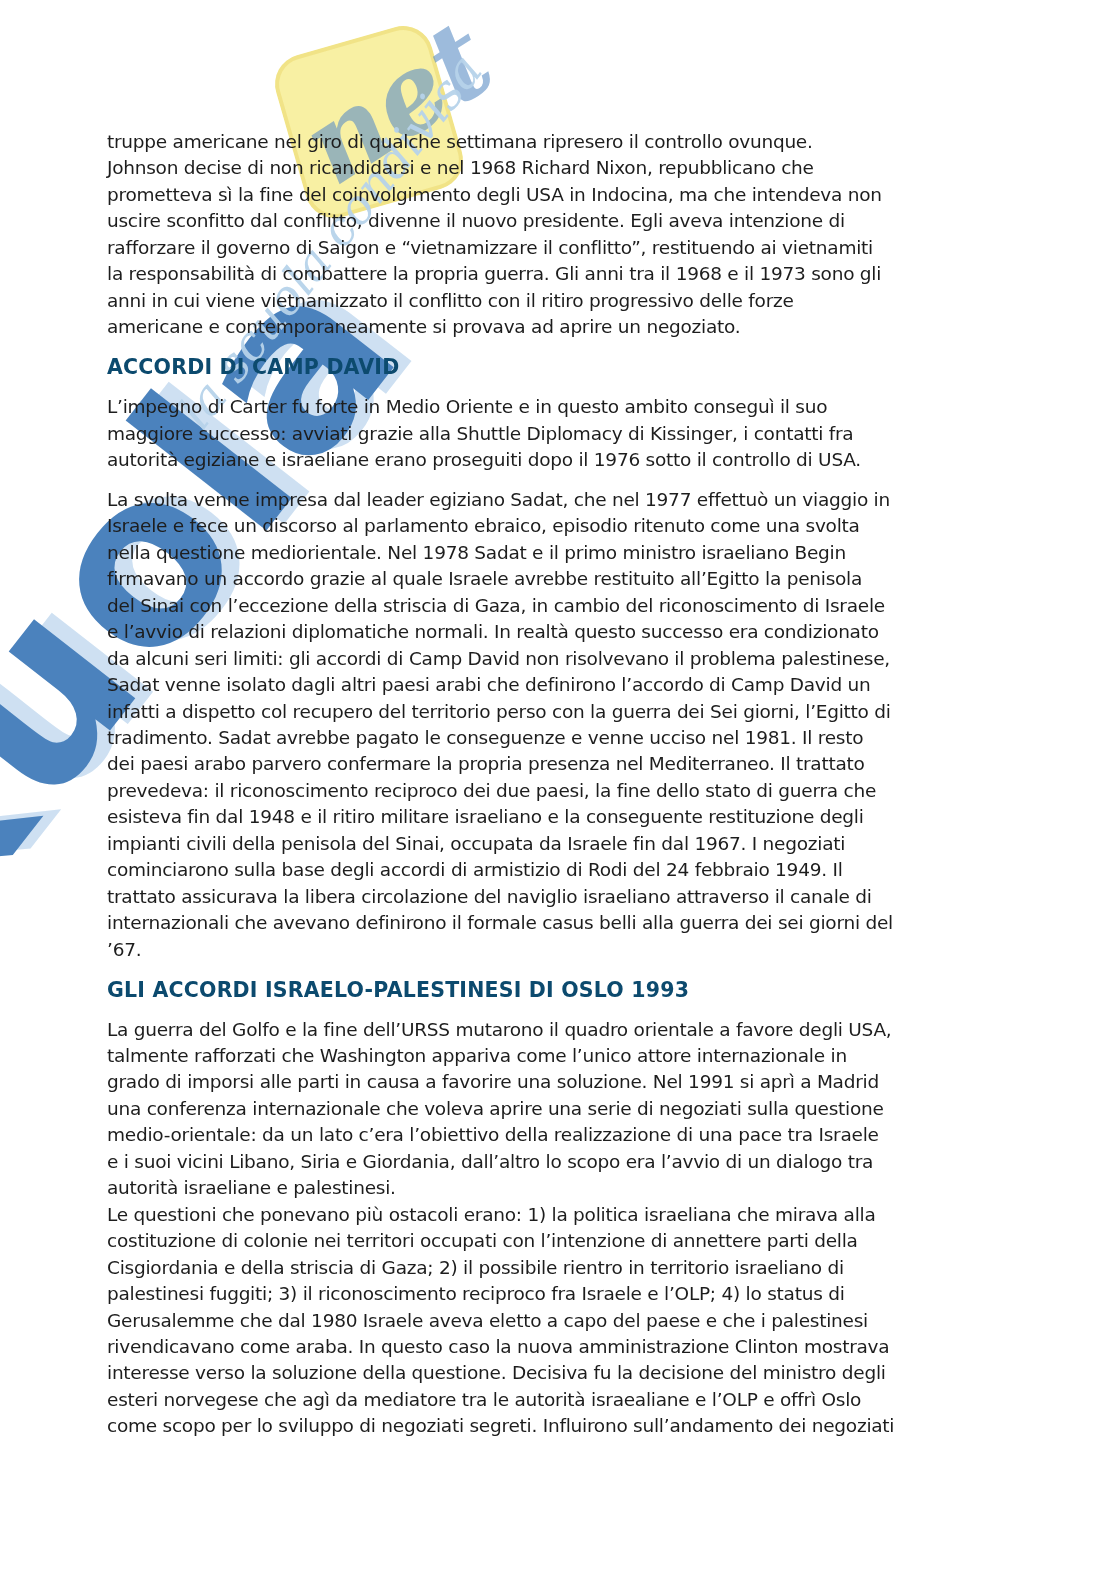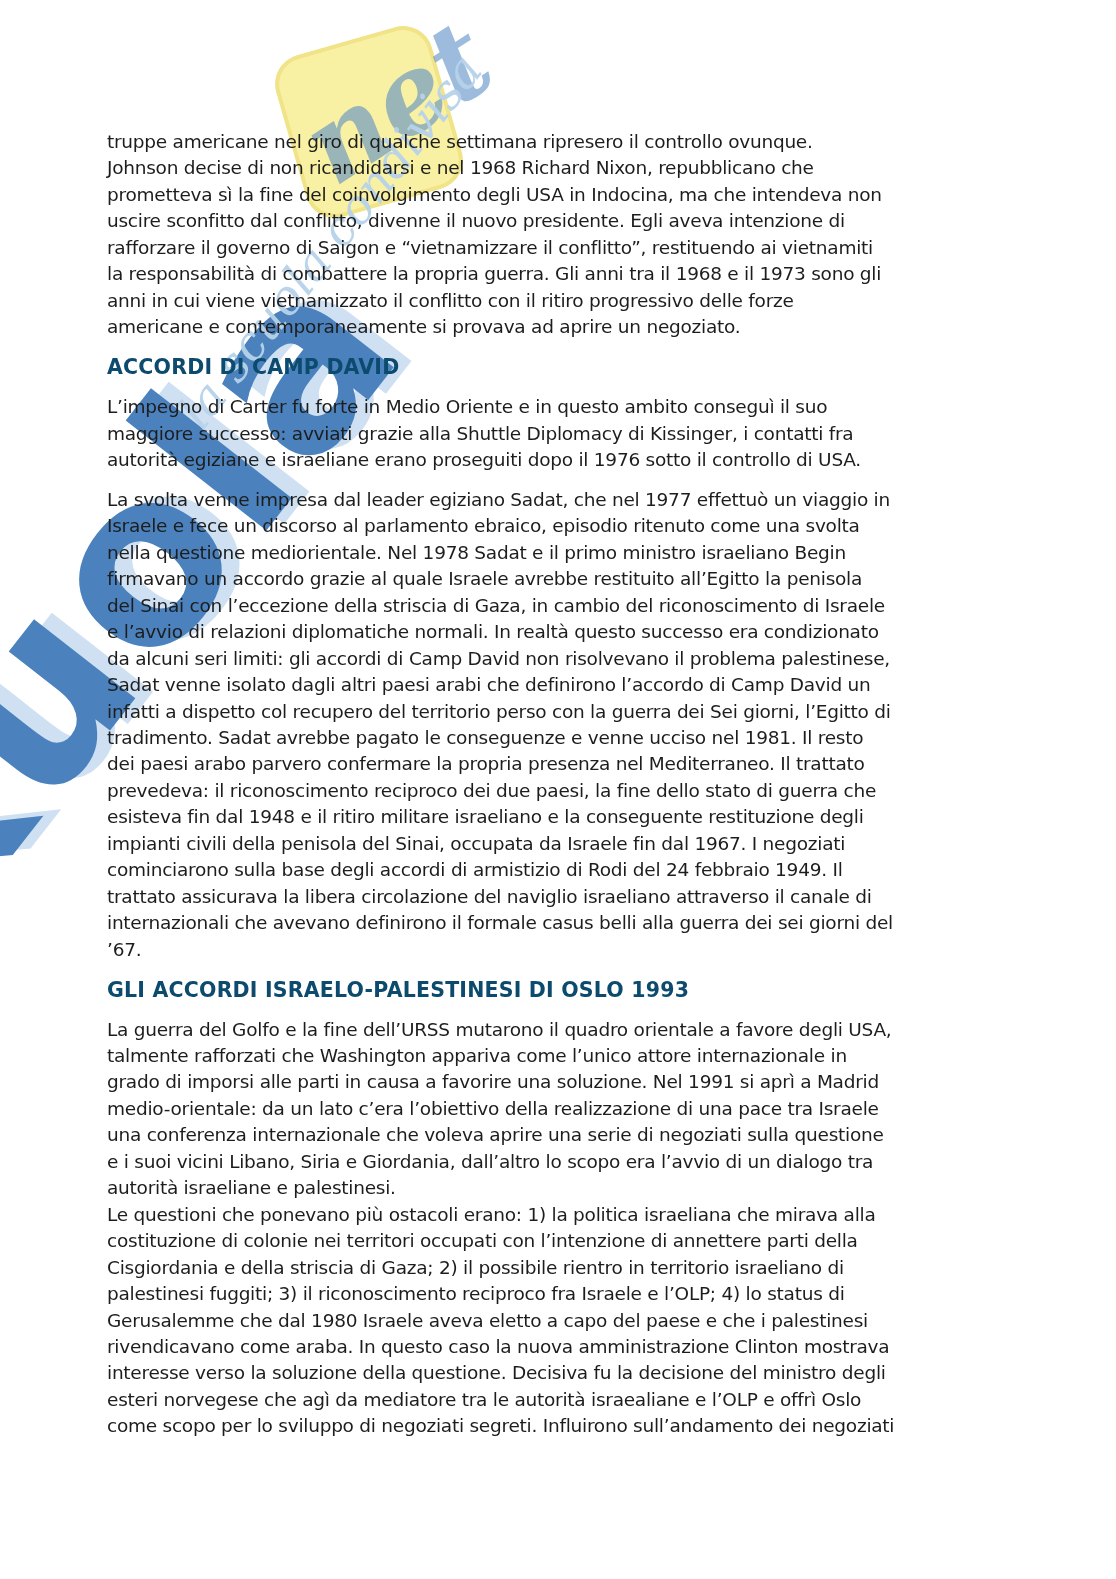--- a/index.html
+++ b/index.html
@@ -156,22 +156,22 @@
         <div class="line">cominciarono sulla base degli accordi di armistizio di Rodi del 24 febbraio 1949. Il</div>
         <div class="line">trattato assicurava la libera circolazione del naviglio israeliano attraverso il canale di</div>
         <div class="line">internazionali che avevano definirono il formale casus belli alla guerra dei sei giorni del</div>
         <div class="line">’67.</div>
       </div>
       <h2 class="heading">GLI ACCORDI ISRAELO-PALESTINESI DI OSLO 1993</h2>
       <div class="para">
         <div class="line">La guerra del Golfo e la fine dell’URSS mutarono il quadro orientale a favore degli USA,</div>
         <div class="line">talmente rafforzati che Washington appariva come l’unico attore internazionale in</div>
         <div class="line">grado di imporsi alle parti in causa a favorire una soluzione. Nel 1991 si aprì a Madrid</div>
+        <div class="line">una conferenza internazionale che voleva aprire una serie di negoziati sulla questione</div>
         <div class="line">medio-orientale: da un lato c’era l’obiettivo della realizzazione di una pace tra Israele</div>
-        <div class="line">una conferenza internazionale che voleva aprire una serie di negoziati sulla questione</div>
         <div class="line">e i suoi vicini Libano, Siria e Giordania, dall’altro lo scopo era l’avvio di un dialogo tra</div>
         <div class="line">autorità israeliane e palestinesi.</div>
       </div>
       <div class="para tight">
         <div class="line">Le questioni che ponevano più ostacoli erano: 1) la politica israeliana che mirava alla</div>
         <div class="line">costituzione di colonie nei territori occupati con l’intenzione di annettere parti della</div>
         <div class="line">Cisgiordania e della striscia di Gaza; 2) il possibile rientro in territorio israeliano di</div>
         <div class="line">palestinesi fuggiti; 3) il riconoscimento reciproco fra Israele e l’OLP; 4) lo status di</div>
         <div class="line">Gerusalemme che dal 1980 Israele aveva eletto a capo del paese e che i palestinesi</div>
         <div class="line">rivendicavano come araba. In questo caso la nuova amministrazione Clinton mostrava</div>

